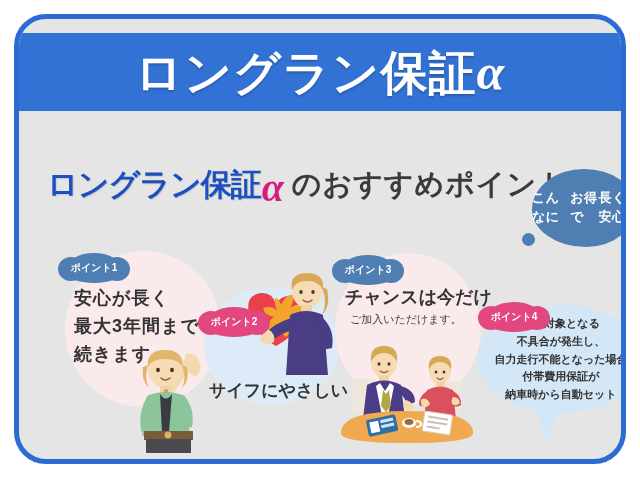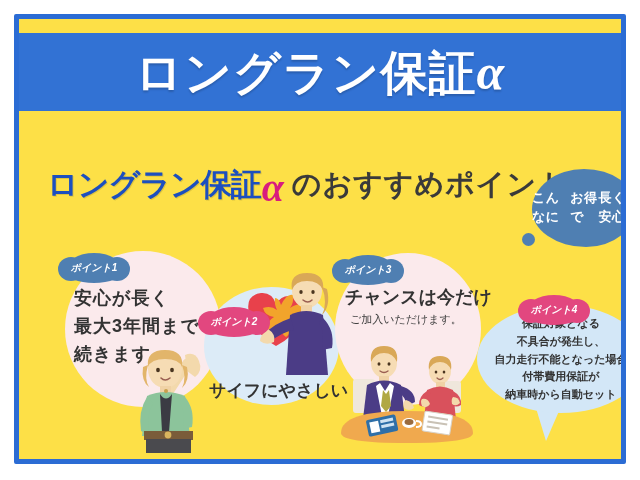--- a/index.html
+++ b/index.html
@@ -11,22 +11,22 @@
   }
   #poster{
     position:relative;width:640px;height:480px;background:#ffffff;
   }
   
   .frame{
     position:absolute;left:14px;top:14px;
     width:612px;height:450px;
     box-sizing:border-box;
     border:5px solid #2B6CD4;
-    border-radius:2px;
-    background:#fde047;
+    border-radius:32px;
+    background:#e5e5e5;
     overflow:hidden;
   }
   
   .banner{
     position:absolute;left:0;top:14px;
     width:602px;height:78px;
     background:#3272D4;
     display:flex;align-items:center;justify-content:center;
   }
   .banner-title{
@@ -90,21 +90,20 @@
   .tint-pink{background:#FBEAEC;}
   .tint-blue{background:#DCEBF7;}
   
   .badge{
     position:absolute;
     width:58px;height:30px;
     display:flex;align-items:center;justify-content:center;
     color:#ffffff;font-size:10px;font-weight:bold;letter-spacing:0;
     border-radius:50% 50% 50% 50% / 60% 60% 40% 40%;
     z-index:6;
-    font-style:italic;
   }
   .badge::before,.badge::after{
     content:"";position:absolute;border-radius:50%;z-index:-1;
   }
   .badge::before{width:26px;height:24px;left:-7px;top:4px;}
   .badge::after{width:26px;height:24px;right:-7px;top:4px;}
   .badge-blue{background:#4F7FB2;}
   .badge-blue::before,.badge-blue::after{background:#4F7FB2;}
   .badge-pink{background:#E2477F;}
   .badge-pink::before,.badge-pink::after{background:#E2477F;}
@@ -291,21 +290,21 @@
           <rect x="86" y="68" width="28" height="20" rx="1.5" fill="#FFFFFF" stroke="#D8D2C8" stroke-width="1"></rect>
           <rect x="90" y="72" width="20" height="2" fill="#C9C2B6"></rect>
           <rect x="90" y="77" width="20" height="2" fill="#C9C2B6"></rect>
           <rect x="90" y="82" width="13" height="2" fill="#C9C2B6"></rect>
         </g>
       </svg>
     </div>
 
     <div class="balloon4-tail"></div>
     <div class="balloon4"></div>
-    <div class="badge badge-pink" style="left:466px;top:276px;margin-left:40px;">
+    <div class="badge badge-pink" style="left:466px;top:283px;">
       <span>ポイント4</span>
     </div>
     <div id="p4-text">
       <div>保証対象となる</div>
       <div>不具合が発生し、</div>
       <div>自力走行不能となった場合</div>
       <div>付帯費用保証が</div>
       <div>納車時から自動セット</div>
     </div>
 

